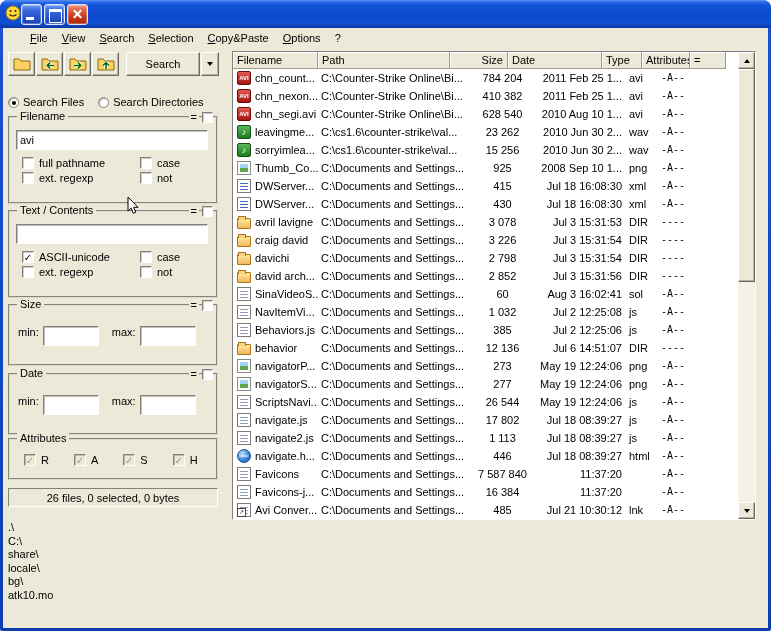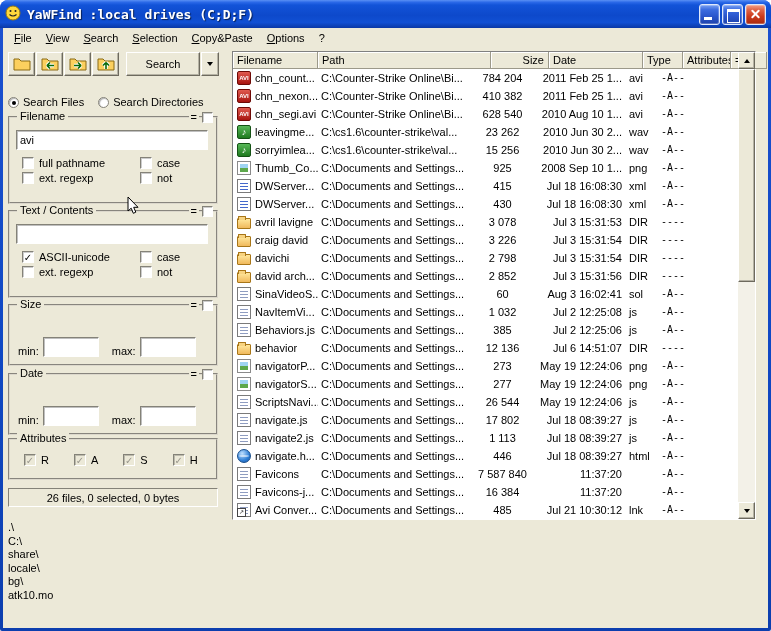--- a/index.html
+++ b/index.html
@@ -13,21 +13,21 @@
   .tbtn{position:relative;width:21px;height:21px;border-radius:3px;border:1px solid #dfe8fb;box-shadow:inset 0 0 0 1px rgba(255,255,255,.25)}
   .tbtn.blue{background:linear-gradient(180deg,#7ba1f2 0%,#3b6be0 25%,#2a55cc 60%,#1e43ac 100%)}
   .tbtn.red{background:linear-gradient(180deg,#f2a088 0%,#e06548 25%,#cc3a1c 60%,#a82a10 100%)}
   .tbtn.min::before{content:"";position:absolute;left:4px;bottom:4px;width:8px;height:3px;background:#fff}
   .tbtn.max::before{content:"";position:absolute;left:4px;top:4px;width:11px;height:10px;border:1px solid #fff;border-top:3px solid #fff}
   .tbtn.close::before,.tbtn.close::after{content:"";position:absolute;left:4px;top:8.5px;width:11px;height:2px;background:#fff;border-radius:1px}
   .tbtn.close::before{transform:rotate(45deg)}
   .tbtn.close::after{transform:rotate(-45deg)}
   
   .wbody{position:absolute;left:3px;right:3px;top:28px;bottom:3px;background:#ece9d8;overflow:hidden}
-  .menubar{position:absolute;left:0;top:0;right:0;height:20px;display:flex;align-items:center;padding-left:4px}
+  .menubar{position:absolute;left:0;top:0;right:0;height:20px;display:flex;align-items:center;padding-left:20px}
   .menu-item{display:inline-block;padding:2px 7px;cursor:default}
   .menu-item::first-letter{text-decoration:underline}
   
   .left-panel{position:absolute;left:5px;top:22px;width:212px}
   .toolbar{display:flex;align-items:center;margin-top:2px;height:24px}
   .tb{width:27px;height:24px;background:#ece9d8;border:1px solid;border-color:#fff #6d6a5e #6d6a5e #fff;box-shadow:inset -1px -1px 0 #b5b2a4;display:flex;align-items:center;justify-content:center;margin-right:1px}
   .search-btn{margin-left:6px;height:24px;display:flex}
   .search-main{width:74px;height:24px;background:#ece9d8;border:1px solid;border-color:#fff #6d6a5e #6d6a5e #fff;box-shadow:inset -1px -1px 0 #b5b2a4;display:flex;align-items:center;justify-content:center}
   .search-drop{width:18px;height:24px;background:#ece9d8;border:1px solid;border-color:#fff #6d6a5e #6d6a5e #fff;box-shadow:inset -1px -1px 0 #b5b2a4;display:flex;align-items:center;justify-content:center;margin-left:1px}
   .caret{width:0;height:0;border-left:3px solid transparent;border-right:3px solid transparent;border-top:4px solid #000}
@@ -47,32 +47,32 @@
   .cb{width:12px;height:12px;background:#fff;border:1px solid;border-color:#848278 #fff #fff #848278;box-shadow:inset 1px 1px 0 rgba(0,0,0,.2);flex:none;line-height:10px;text-align:center}
   .cb.checked::before{content:"\2713";font-size:10px;color:#000}
   .cb.gray{background:#ece9d8}
   .cb.gray::before{content:"\2713";font-size:10px;color:#9a978c}
   .grp-filename,.grp-text{height:88px}
   .grp-filename{margin-top:8px}
   .grp-text{margin-top:6px}
   .grp-size,.grp-date{height:62px}
   .grp-size{margin-top:6px}
   .grp-date{margin-top:7px}
-  .minmax{display:flex;align-items:flex-end;margin:31px 0 0 8px}
+  .minmax{display:flex;align-items:flex-start;margin:20px 0 0 8px}
   .minmax .tbox{width:56px;margin-left:4px}
   .mm-max{margin-left:13px}
   .grp-attrs{height:42px;margin-top:3px}
   .attr-row{display:flex;gap:25px;margin:14px 0 0 14px}
   .statusbox{margin-top:8px;width:210px;height:19px;border:1px solid;border-color:#848278 #fff #fff #848278;display:flex;align-items:center;justify-content:center;background:#ece9d8}
   .path-log{margin-top:14px;line-height:13.5px}
   
   .list-area{position:absolute;left:229px;top:23px;width:524px;height:469px;background:#fff;border:1px solid;border-color:#808080 #fff #fff #808080}
   .thead{display:flex;width:505px;height:17px}
   .hcell{background:#ece9d8;border-right:1px solid #9c998a;border-bottom:1px solid #9c998a;box-shadow:inset 1px 1px 0 #fff;padding:1px 4px;line-height:14px;overflow:hidden;white-space:nowrap;flex:none}
-  .w0{width:85px}.w1{width:173px}.w2{width:58px;text-align:right}.w3{width:94px}.w4{width:40px}.w5{width:48px}.w6{width:36px}
+  .w0{width:85px}.w1{width:132px}.w2{width:58px;text-align:right}.w3{width:94px}.w4{width:40px}.w5{width:48px}.w6{width:36px}
   .rows{width:542px}
   .trow{display:flex;height:18px;line-height:18px}
   .cell{flex:none;overflow:hidden;white-space:nowrap;padding-left:3px}
   .c-name{width:85px;display:flex;align-items:center}
   .c-path{width:156px}
   .c-size{width:58px;text-align:center;padding-right:4px}
   .c-date{width:94px;text-align:right;padding-right:4px}
   .c-type{width:28px}
   .c-attr{width:48px;font-family:"DejaVu Sans Mono",monospace;font-size:10px;padding-left:7px}
   .c-eq{width:36px}
@@ -110,21 +110,20 @@
 <div class="window">
   <div class="titlebar">
     <span>
       <svg width="16" height="16" viewBox="0 0 16 16">
         <circle cx="8" cy="8" r="7" fill="#ffd83c" stroke="#9a7a10"></circle>
         <circle cx="5.5" cy="6" r="1" fill="#222"></circle>
         <circle cx="10.5" cy="6" r="1" fill="#222"></circle>
         <path d="M4.5 9.5 Q8 12.5 11.5 9.5" fill="none" stroke="#222" stroke-width="1.2"></path>
       </svg>
     </span>
-    <span class="title-text">YaWFind :local drives (C;D;F)</span>
     <span class="tbtns">
       <span class="tbtn blue min"></span>
       <span class="tbtn blue max"></span>
       <span class="tbtn red close"></span>
     </span>
   </div>
 
   <div class="wbody">
     <div class="menubar">
         <span class="menu-item">File</span>

